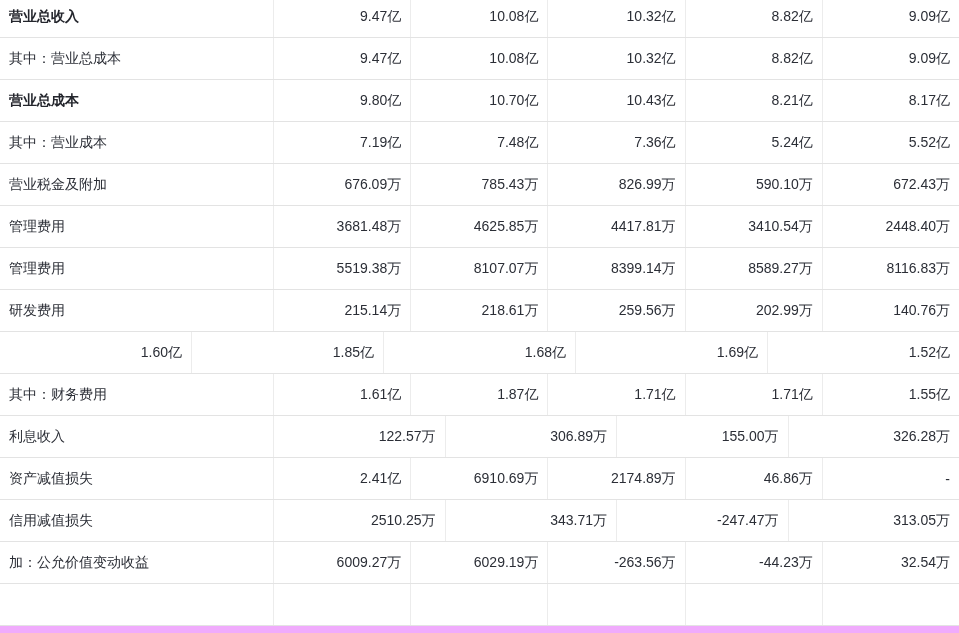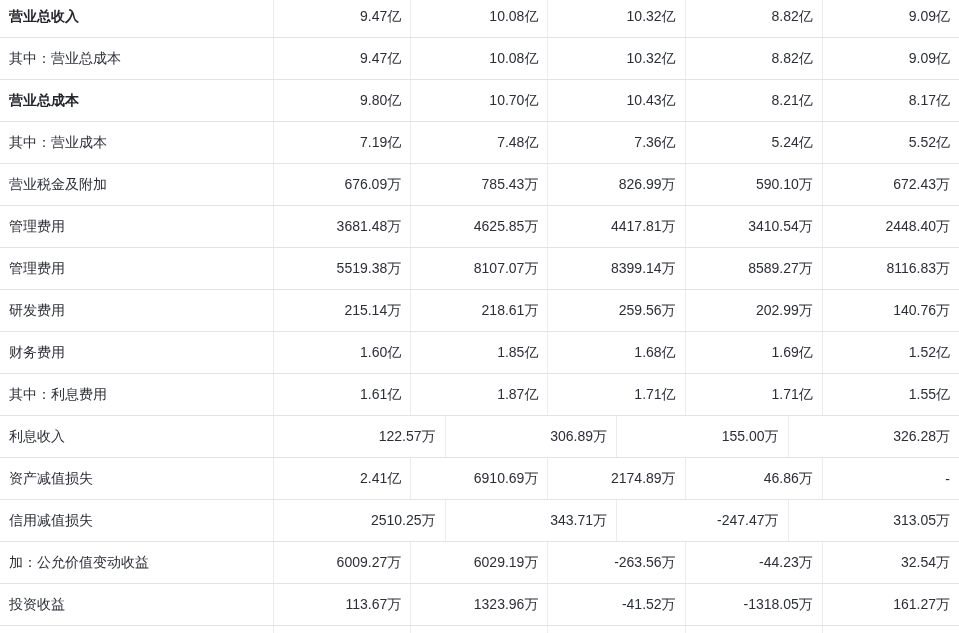--- a/index.html
+++ b/index.html
@@ -126,29 +126,28 @@
       </div>
       <div class="row">
         <div class="cell label">研发费用</div>
         <div class="cell value">215.14万</div>
         <div class="cell value">218.61万</div>
         <div class="cell value">259.56万</div>
         <div class="cell value">202.99万</div>
         <div class="cell value">140.76万</div>
       </div>
       <div class="row">
-        <div class="cell label">财务费用</div>
         <div class="cell value">1.60亿</div>
         <div class="cell value">1.85亿</div>
         <div class="cell value">1.68亿</div>
         <div class="cell value">1.69亿</div>
         <div class="cell value">1.52亿</div>
       </div>
       <div class="row">
-        <div class="cell label">其中：利息费用</div>
+        <div class="cell label">其中：财务费用</div>
         <div class="cell value">1.61亿</div>
         <div class="cell value">1.87亿</div>
         <div class="cell value">1.71亿</div>
         <div class="cell value">1.71亿</div>
         <div class="cell value">1.55亿</div>
       </div>
       <div class="row">
         <div class="cell label">利息收入</div>
         <div class="cell value">122.57万</div>
         <div class="cell value">306.89万</div>
@@ -172,28 +171,20 @@
       </div>
       <div class="row">
         <div class="cell label">加：公允价值变动收益</div>
         <div class="cell value">6009.27万</div>
         <div class="cell value">6029.19万</div>
         <div class="cell value">-263.56万</div>
         <div class="cell value">-44.23万</div>
         <div class="cell value">32.54万</div>
       </div>
       <div class="row">
-        <div class="cell label">投资收益</div>
-        <div class="cell value">113.67万</div>
-        <div class="cell value">1323.96万</div>
-        <div class="cell value">-41.52万</div>
-        <div class="cell value">-1318.05万</div>
-        <div class="cell value">161.27万</div>
-      </div>
-      <div class="row">
         <div class="cell label"></div>
         <div class="cell value"></div>
         <div class="cell value"></div>
         <div class="cell value"></div>
         <div class="cell value"></div>
         <div class="cell value"></div>
       </div>
     </div>
 </div>
 

